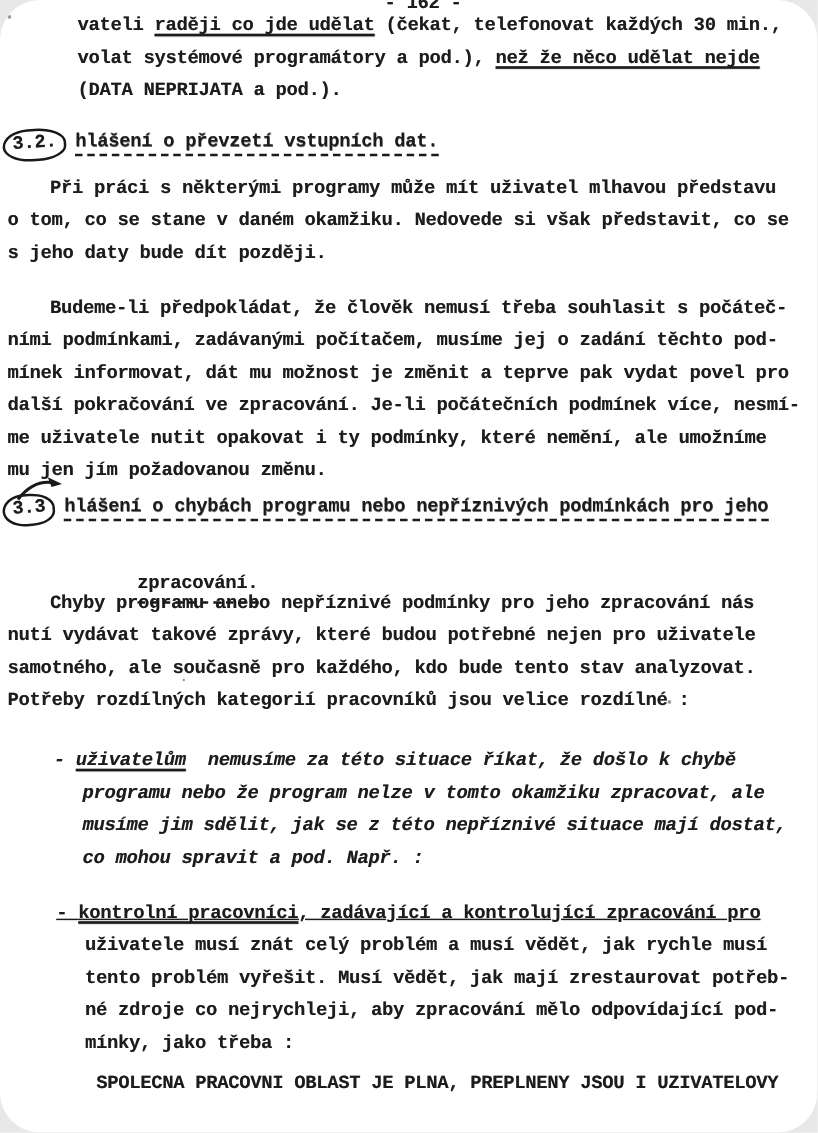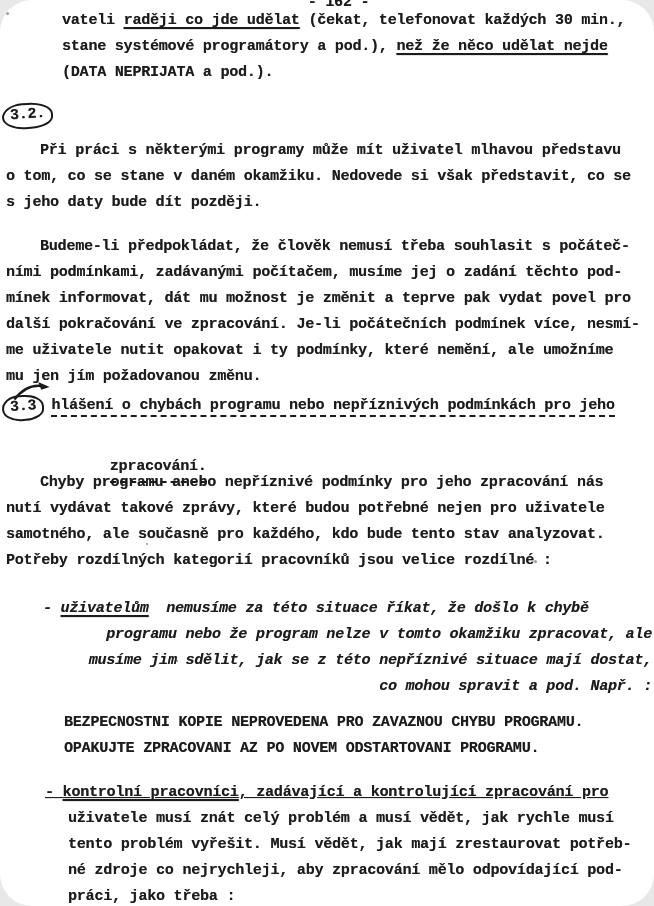--- a/index.html
+++ b/index.html
@@ -42,21 +42,21 @@
     white-space:pre;
   }
   .h2line { height:30px; padding-left:51px; margin-top:4px; }
   .h2line .hline { display:inline-block; }
   .ind { padding-left:34px; }
   .paraA { margin-top:6px; }
   .paraB { margin-top:18px; }
   .paraC { margin-top:12px; }
   .bullet1 { margin-top:22px;font-style:italic; }
   .bullet1 .first { padding-left:37px; }
-  .bullet1 .cont { padding-left:60px;text-align:right; }
+  .bullet1 .cont { padding-left:60px; }
   .ex1 { margin-top:10px; padding-left:58px; }
   .bullet2 { margin-top:18px; }
   .bullet2 .first { padding-left:39px;text-decoration:underline; }
   .bullet2 .cont { padding-left:62px; }
   .ex2 { margin-top:6px; padding-left:71px; }
   .arrow-svg { position:absolute; top:-15px; right:-13px; width:42px; height:18px; overflow:visible; }
   .dot { position:absolute; background:#4a4a4a; border-radius:50%; opacity:.55; }
   .d1 { left:6px;  top:12px;  width:3px; height:3px; }
   .d2 { left:534px; top:560px; width:3px; height:3px; }
   .d3 { left:146px; top:543px; width:2px; height:2px; }
@@ -71,26 +71,27 @@
   <span class="dot d2"></span>
   <span class="dot d3"></span>
   <span class="dot d4"></span>
 
   <div class="pageno">- 162 -</div>
 
   <div class="bodycol">
 
     <div class="topblock">
       <div class="ln"><span>vateli </span><span class="u">raději co jde udělat</span><span> (čekat, telefonovat každých 30 min.,</span></div>
-      <div class="ln"><span>stane systémové programátory a pod.), </span><span class="u">než že něco udělat nejde</span></div>
+      <div class="ln"><span>volat systémové programátory a pod.), </span><span class="u">než že něco udělat nejde</span></div>
       <div class="ln">(DATA NEPRIJATA a pod.).</div>
     </div>
 
     <div class="heading h32">
       <span class="circ"><span>3.2.</span></span>
+      <span class="hline">hlášení o převzetí vstupních dat.</span>
     </div>
 
     <div class="paraA">
       <div class="ln ind">Při práci s některými programy může mít uživatel mlhavou představu</div>
       <div class="ln">o tom, co se stane v daném okamžiku. Nedovede si však představit, co se</div>
       <div class="ln">s jeho daty bude dít později.</div>
     </div>
 
     <div class="paraB">
       <div class="ln ind">Budeme-li předpokládat, že člověk nemusí třeba souhlasit s počáteč-</div>
@@ -122,31 +123,27 @@
       <div class="ln">Potřeby rozdílných kategorií pracovníků jsou velice rozdílné :</div>
     </div>
 
     <div class="bullet1">
       <div class="ln first"><span>- </span><span class="u">uživatelům</span><span>  nemusíme za této situace říkat, že došlo k chybě</span></div>
       <div class="ln cont">programu nebo že program nelze v tomto okamžiku zpracovat, ale</div>
       <div class="ln cont">musíme jim sdělit, jak se z této nepříznivé situace mají dostat,</div>
       <div class="ln cont">co mohou spravit a pod. Např. :</div>
     </div>
 
-    <div class="ex1">
-      <div class="ln">BEZPECNOSTNI KOPIE NEPROVEDENA PRO ZAVAZNOU CHYBU PROGRAMU.</div>
-      <div class="ln">OPAKUJTE ZPRACOVANI AZ PO NOVEM ODSTARTOVANI PROGRAMU.</div>
-    </div>
 
     <div class="bullet2">
       <div class="ln first"><span>- </span><span class="u">kontrolní pracovníci</span><span>, zadávající a kontrolující zpracování pro</span></div>
       <div class="ln cont">uživatele musí znát celý problém a musí vědět, jak rychle musí</div>
       <div class="ln cont">tento problém vyřešit. Musí vědět, jak mají zrestaurovat potřeb-</div>
       <div class="ln cont">né zdroje co nejrychleji, aby zpracování mělo odpovídající pod-</div>
-      <div class="ln cont">práci, jako třeba :</div>
+      <div class="ln cont">mínky, jako třeba :</div>
     </div>
 
     <div class="ex2">
       <div class="ln">SPOLECNA PRACOVNI OBLAST JE PLNA, PREPLNENY JSOU I UZIVATELOVY</div>
     </div>
 
   </div>
 </div>
 
 </body></html>

